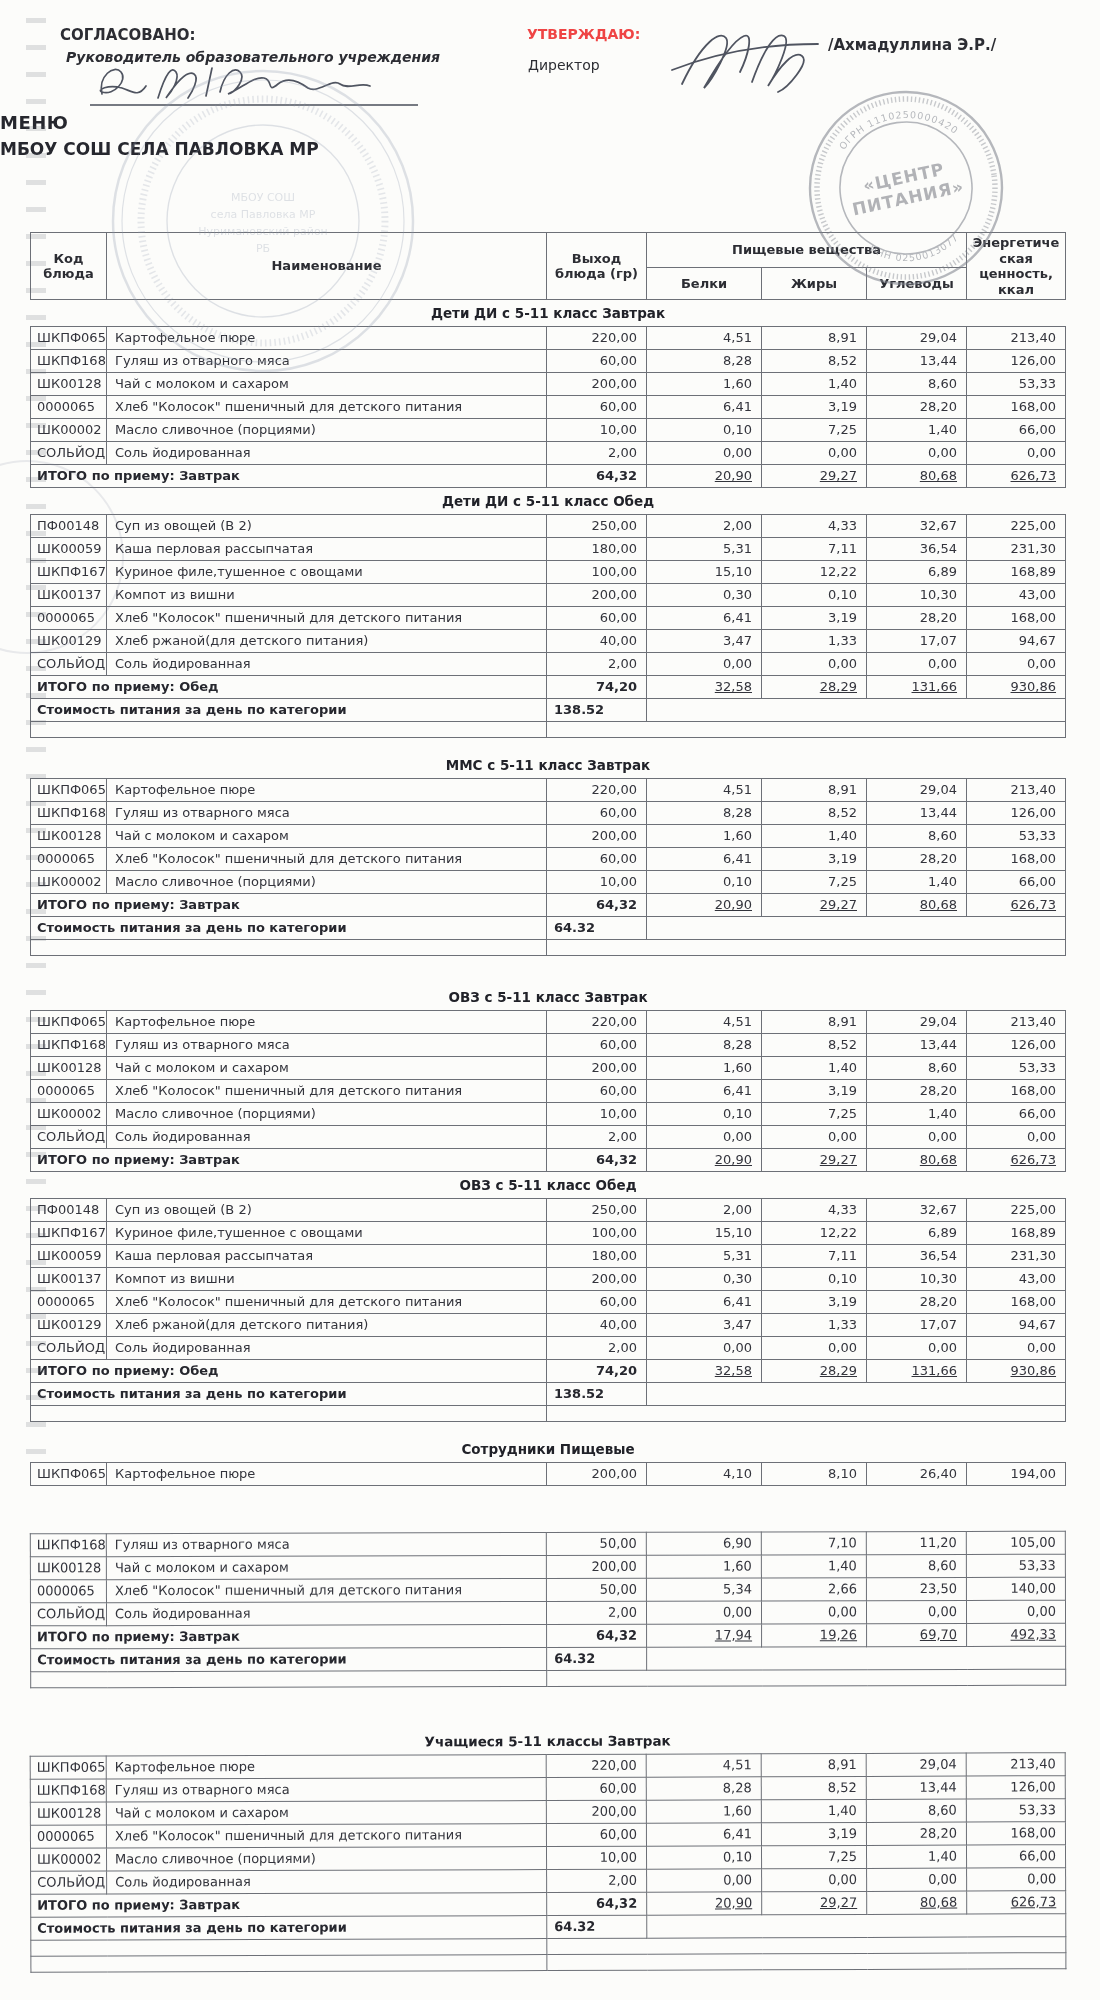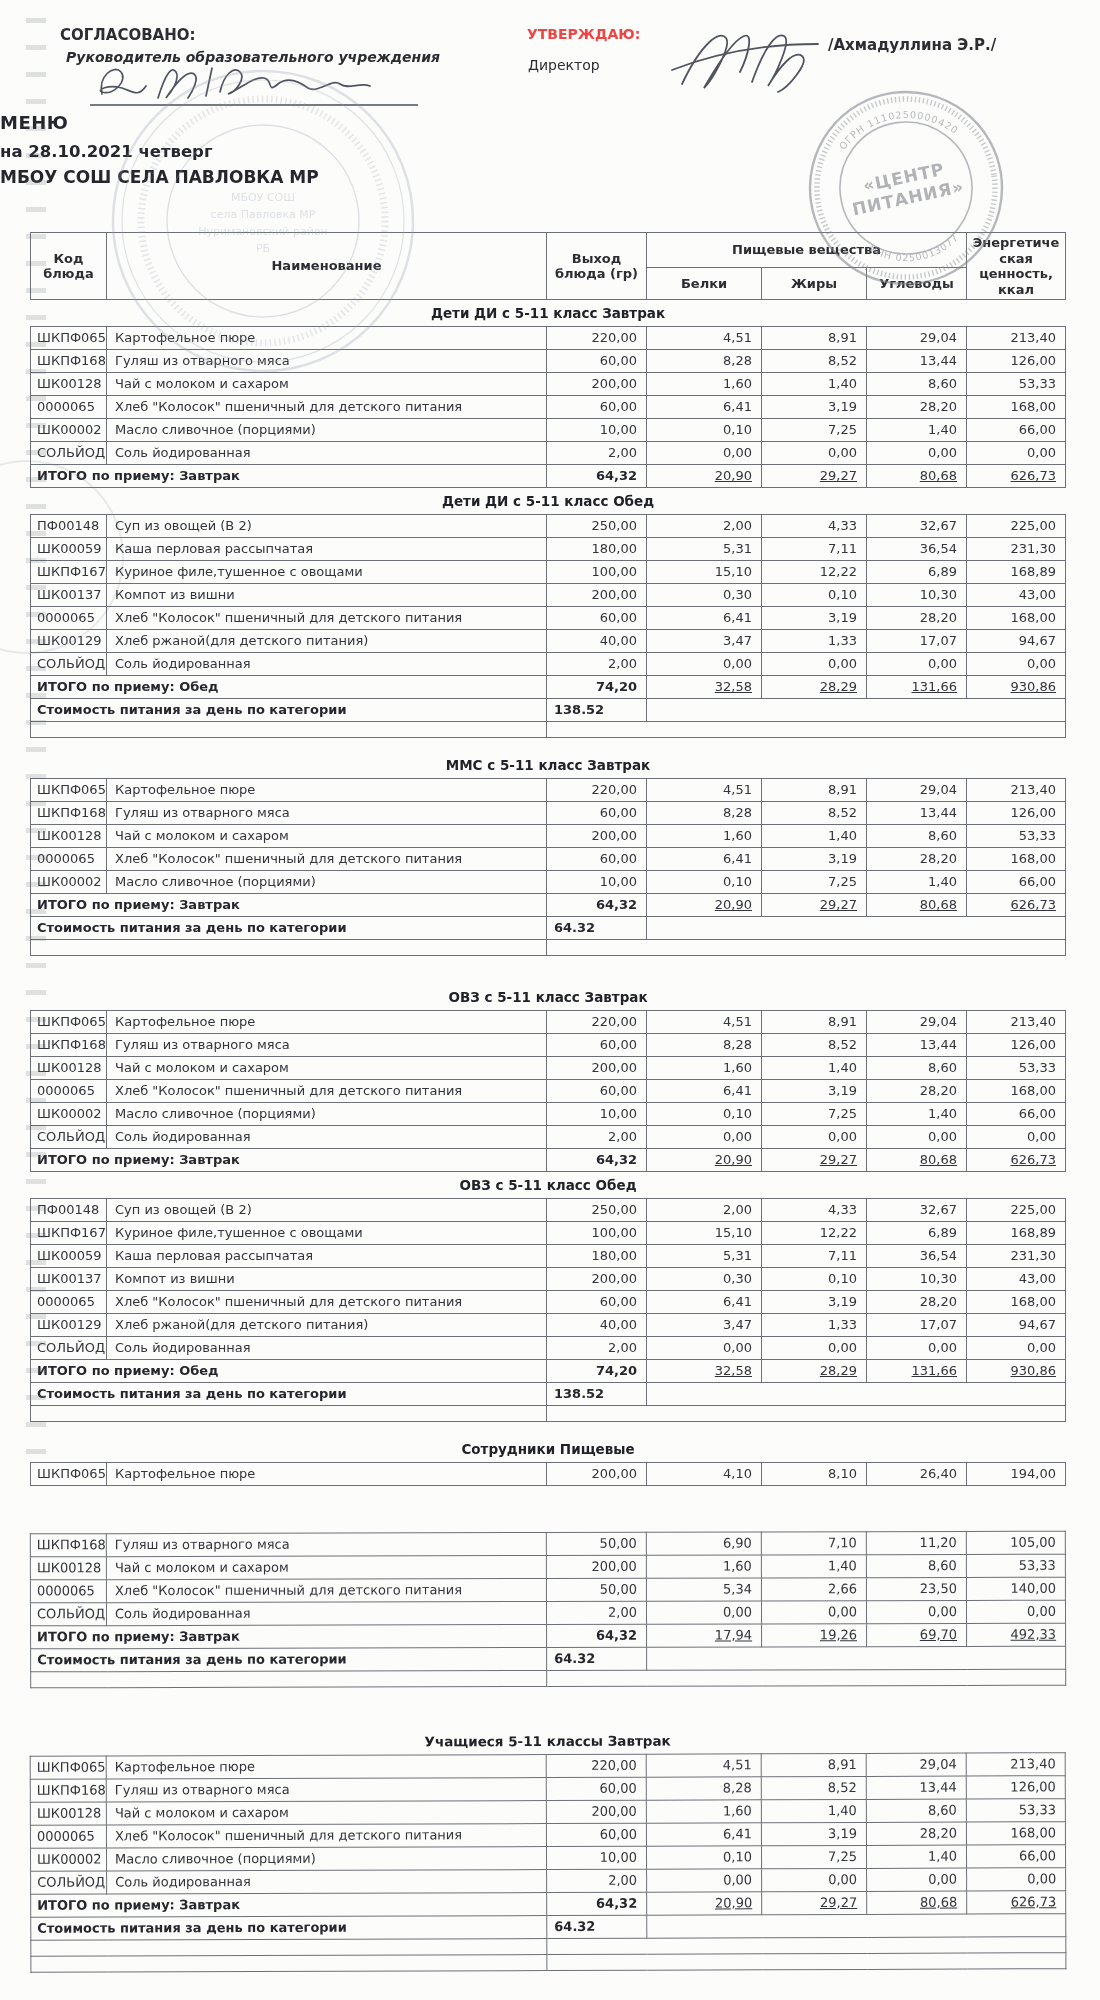--- a/index.html
+++ b/index.html
@@ -80,21 +80,20 @@
     <svg class="sig-right" width="160" height="80" viewBox="0 0 160 80">
       <g fill="none" stroke="#3d4250" stroke-width="1.8" stroke-linecap="round" opacity=".9">
         <path d="M14,62 C34,20 52,8 58,16 C64,24 44,58 36,66 C52,38 66,18 76,14 C86,10 80,34 72,50"></path>
         <path d="M84,60 C96,26 108,10 116,14 C124,18 108,52 100,64 C112,44 126,28 134,34 C142,40 120,66 110,70"></path>
         <path d="M4,48 C40,34 90,22 150,22"></path>
       </g>
     </svg>
 
     <div class="menu-title">
       <div class="t1">МЕНЮ</div>
-      <div class="t2">на 28.10.2021  четверг</div>
       <div class="t3">МБОУ СОШ СЕЛА ПАВЛОВКА МР</div>
     </div>
   </div>
 
   <svg class="stamp-school" width="310" height="310" viewBox="0 0 310 310">
     <g fill="none" stroke="#8e99ad">
       <circle cx="155" cy="155" r="150" stroke-width="2.5"></circle>
       <circle cx="155" cy="155" r="141" stroke-width="1.2"></circle>
       <circle cx="155" cy="155" r="122" stroke-width="7" stroke-dasharray="1.6 3.1" opacity=".8"></circle>
       <circle cx="155" cy="155" r="96" stroke-width="1.4"></circle>

